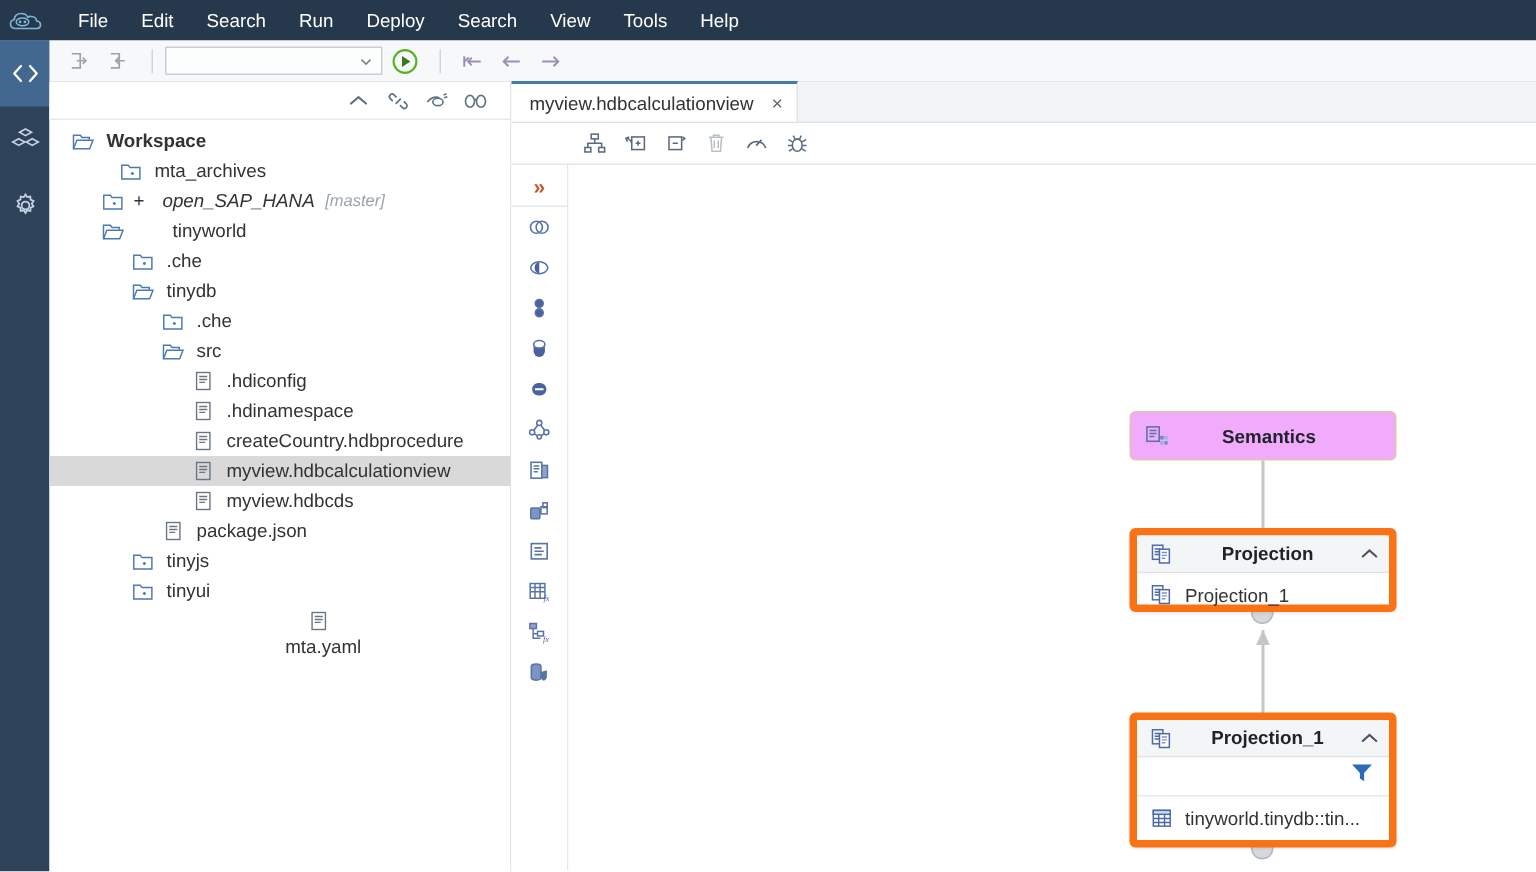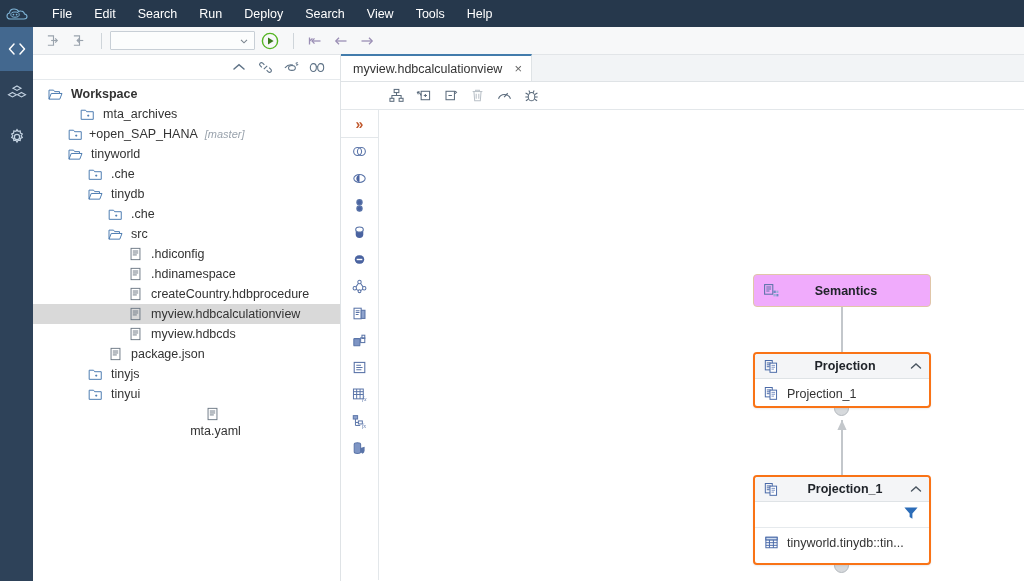--- a/index.html
+++ b/index.html
@@ -118,21 +118,21 @@
   .node { position: absolute; border-radius: 4px; }
   .node-sem {
     left: 374px; top: 164px; width: 178px; height: 33px;
     background: #f0abfc; border: 1px solid #e0c6a8;
     display: flex; align-items: center;
   }
   .node-sem .nic { width: 34px; display: flex; align-items: center; justify-content: center; }
   .node-sem .ttl { flex: 1; text-align: center; font-size: 12.5px; font-weight: bold; color: #20242a; padding-right: 26px; }
 
   .node-box {
-    background: #ffffff; border: 2px solid #f97316;
+    background: #ffffff; border: 5px solid #f97316;
     box-shadow: 0 1px 2px rgba(0,0,0,0.08);
   }
   .node-proj { left: 374px; top: 242px; width: 178px; height: 56px; }
   .node-proj1 { left: 374px; top: 365px; width: 178px; height: 90px; }
   .nhead {
     height: 25px; background: #f4f5f7; border-bottom: 1px solid #dfe3e6;
     border-radius: 3px 3px 0 0; display: flex; align-items: center;
   }
   .nhead .nic { width: 32px; display: flex; align-items: center; justify-content: center; }
   .nhead .ttl { flex: 1; text-align: center; font-size: 12.5px; font-weight: bold; color: #20242a; }
@@ -297,24 +297,24 @@
           <span class="lbl">mta_archives</span>
         </div>
         <div class="tree-row" style="padding-left: 32px;">
           <span class="ic">
             <svg width="15" height="13" viewBox="0 0 16 14" fill="none" stroke="#4a7ab0" stroke-width="1.05">
               <path d="M1.2 12.2 V2.4 H5.9 L7.1 4 H14.2 V12.2 Z"></path>
               <path d="M7.7 8.2 H9.9 M8.8 7.1 V9.3"></path>
             </svg>
           </span>
           <span style="margin-left: 4px;">+</span>
-          <span class="lbl" style="margin-left: 0px;">open_SAP_HANA</span>
+          <span class="lbl" style="margin-left: 12px; font-style: italic;">open_SAP_HANA</span>
           <span class="branch">[master]</span>
         </div>
-        <div class="tree-row" style="padding-left: 32px;">
+        <div class="tree-row" style="padding-left: 32px; gap: 24px;">
           <span class="ic">
             <svg width="15" height="13" viewBox="0 0 16 14" fill="none" stroke="#4a7ab0" stroke-width="1.05">
               <path d="M1 12 V2.3 H5.9 L7.1 3.9 H12.3 V5.5"></path>
               <path d="M1 12 L3.4 5.9 H15 L12.6 12 Z"></path>
             </svg>
           </span>
           <span class="lbl">tinyworld</span>
         </div>
         <div class="tree-row" style="padding-left: 52px;">
           <span class="ic">

